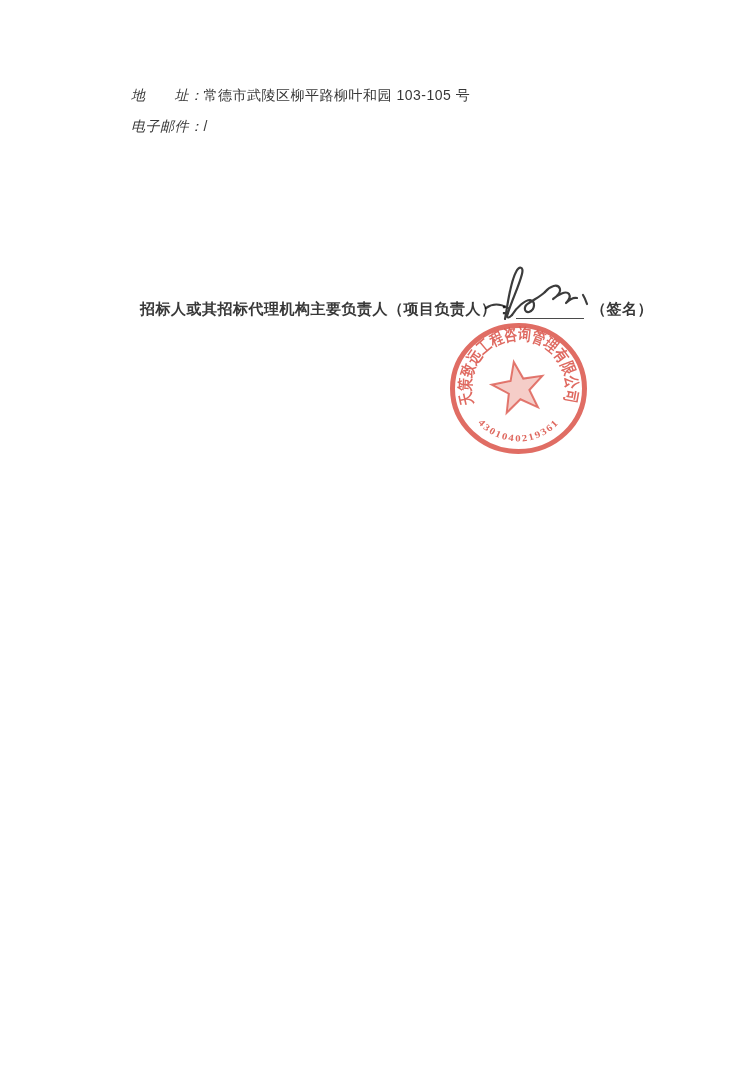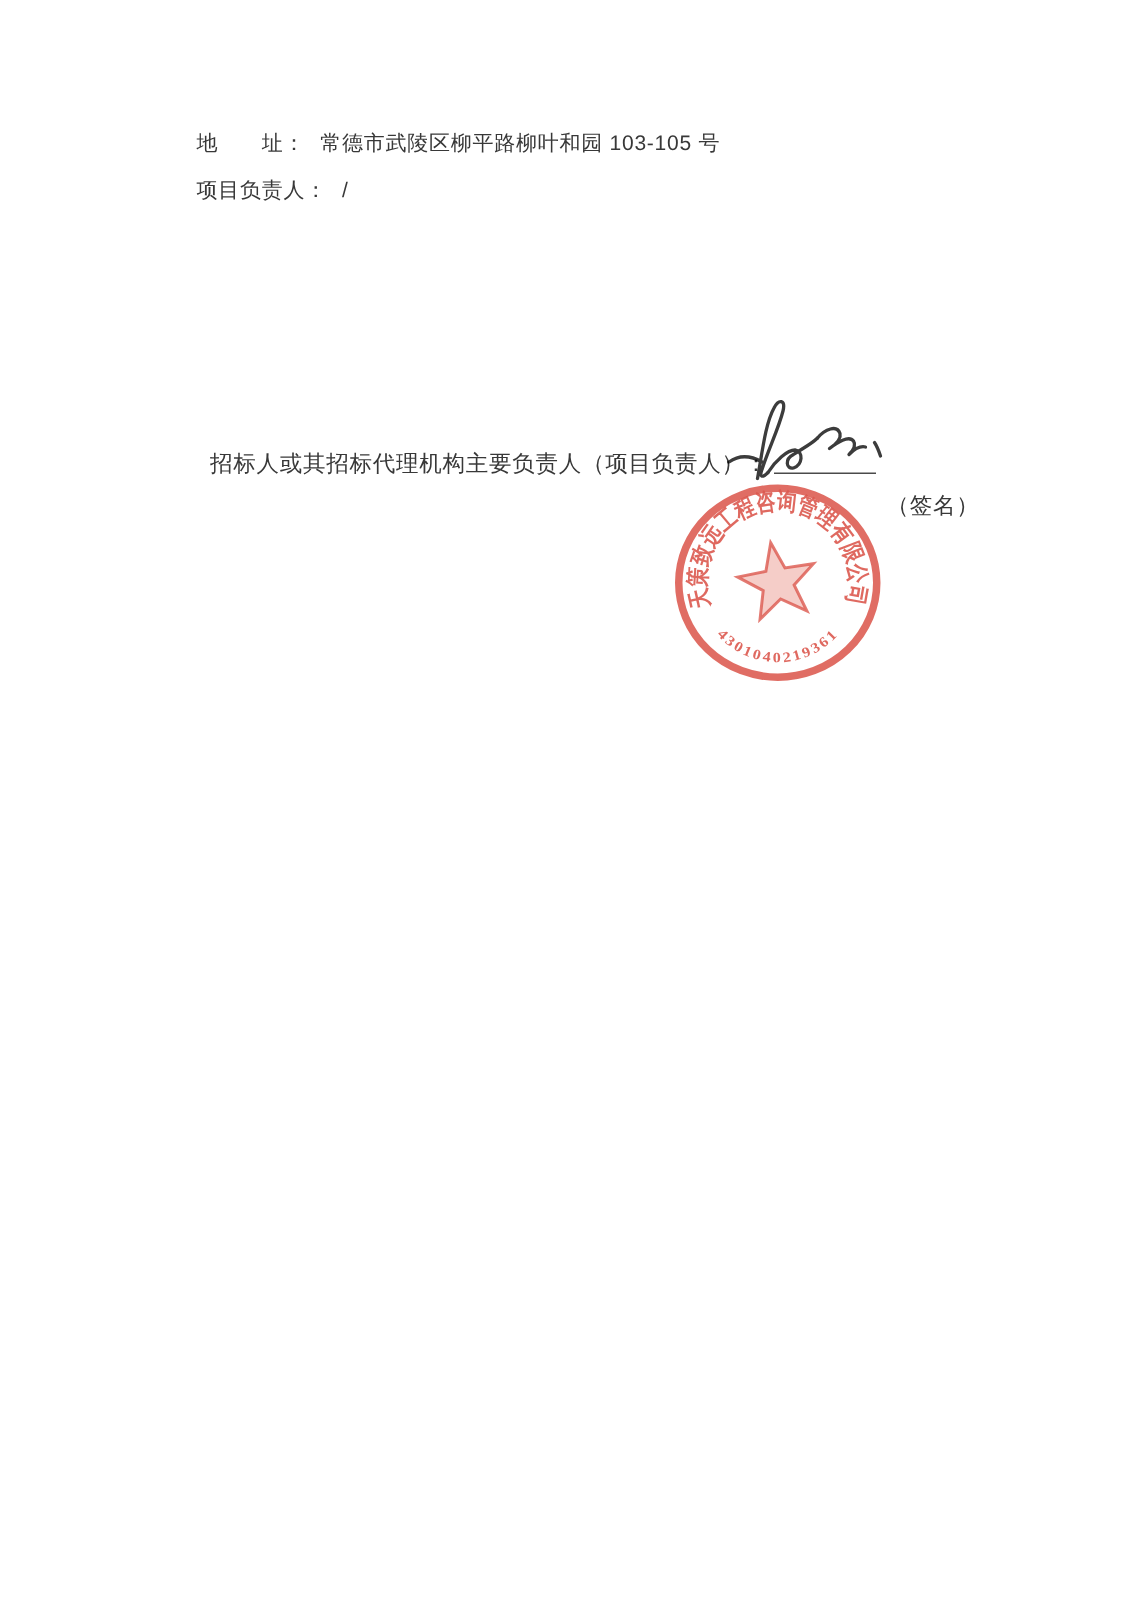--- a/index.html
+++ b/index.html
@@ -28,47 +28,48 @@
     align-items: baseline;
     height: 15px;
     margin-bottom: 16px;
     font-size: 14px;
     letter-spacing: 0.5px;
     white-space: pre;
   }
   .contact-label {
     display: inline-block;
     min-width: 64px;
-    margin-right: 10px;
+    font-style: italic;
   }
   .contact-value {
     display: inline-block;
   }
 
   
   .sig-line {
     position: absolute;
     display: flex;
-    align-items: flex-start;
+    align-items: center;
     font-size: 15px;
     letter-spacing: 0.5px;
     white-space: pre;
+    font-weight: bold;
   }
   .sig-line-1 { left: 140px; top: 300px; }
   .sig-line-2 { left: 278px; top: 362px; }
   .blank-underline {
     display: inline-block;
     height: 13px;
     border-bottom: 1.3px solid #4a4a4a;
     margin-left: 4px;
     transform: translateY(2px);
   }
   .blank-underline.w1 { width: 68px; }
   .blank-underline.w2 { width: 108px; }
-  .sig-suffix { margin-left: 7px; margin-top: 28px; }
+  .sig-suffix { margin-left: 7px; }
 
   
   .seal-svg {
     position: absolute;
     left: 447px;
     top: 320px;
     width: 143px;
     height: 137px;
     mix-blend-mode: multiply;
   }
@@ -89,21 +90,21 @@
 <body>
 
 <div id="page">
 
   <div class="contact-block">
     <div class="contact-row">
       <span class="contact-label">地　　址：</span>
       <span class="contact-value">常德市武陵区柳平路柳叶和园 103-105 号</span>
     </div>
     <div class="contact-row">
-      <span class="contact-label">项目负责人：</span>
+      <span class="contact-label">电子邮件：</span>
       <span class="contact-value">/</span>
     </div>
   </div>
 
   <div class="sig-line sig-line-1">
     <span>招标人或其招标代理机构主要负责人（项目负责人）：</span><span class="blank-underline w1"></span><span class="sig-suffix">（签名）</span>
   </div>
 
 
   <svg class="seal-svg" viewBox="0 0 143 137" aria-hidden="true">

